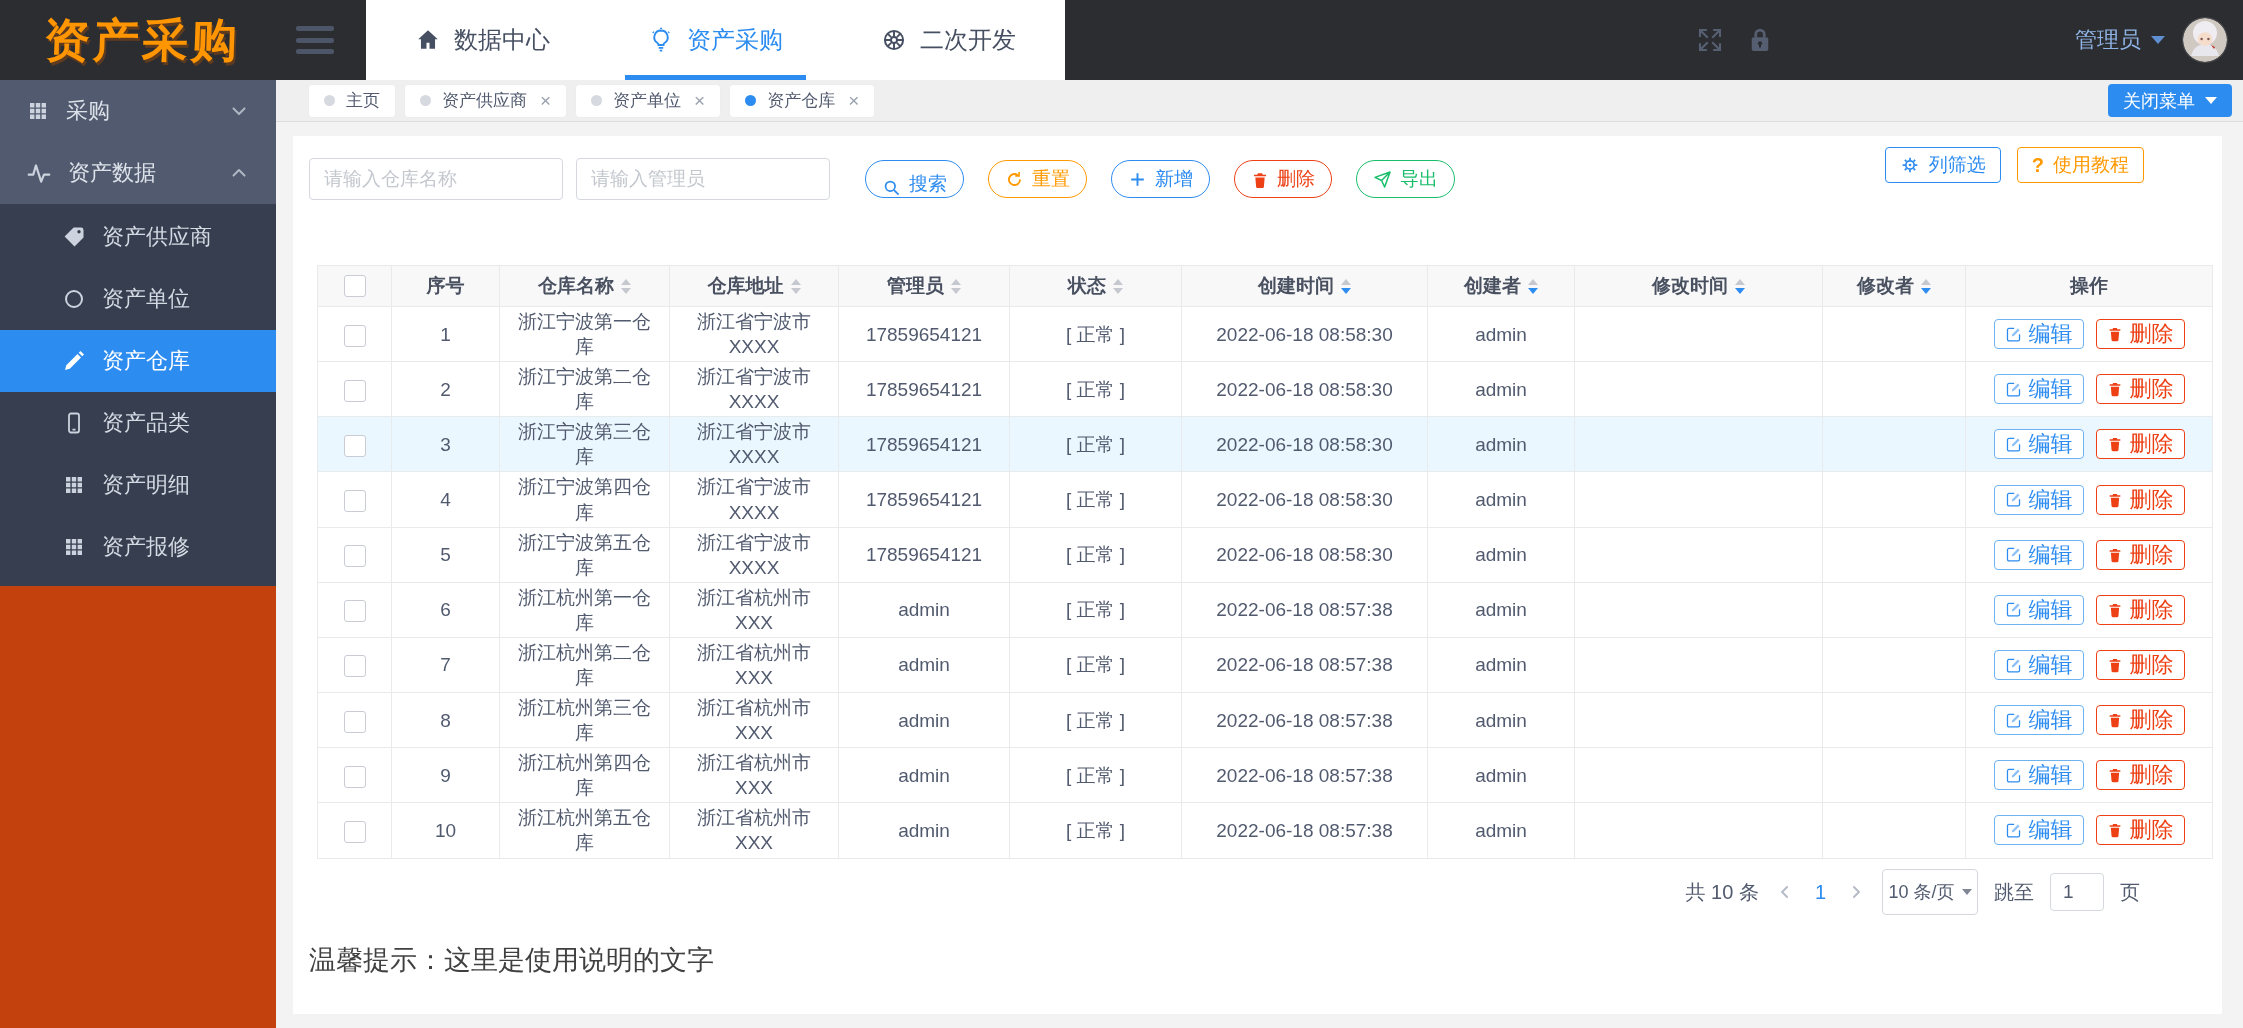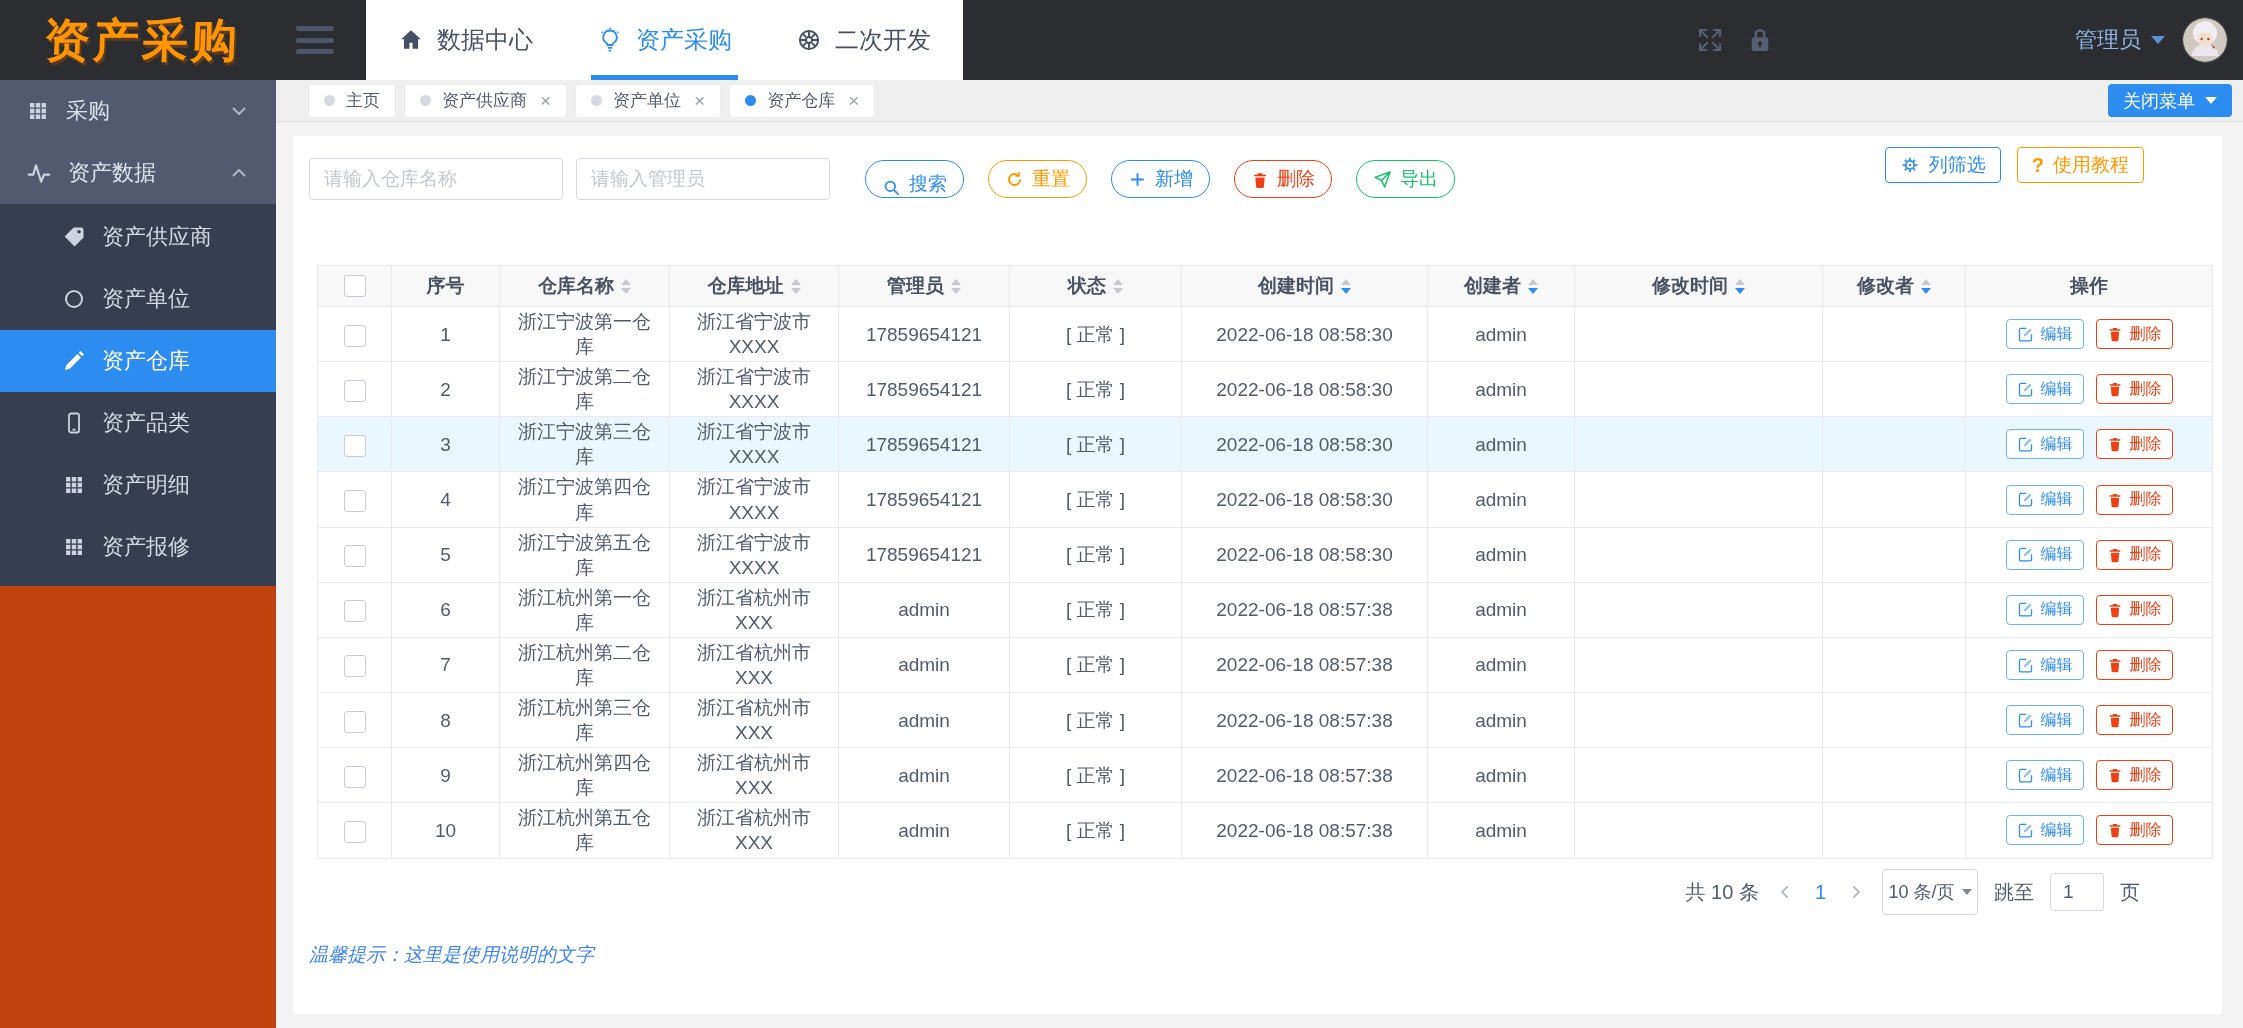--- a/index.html
+++ b/index.html
@@ -10,21 +10,21 @@
 
   
   .header{position:absolute;left:0;top:0;width:100%;height:80px;background:#2b2d31;z-index:30;}
   .logo{position:absolute;left:44px;top:0;height:80px;line-height:80px;
     font-size:46px;font-weight:900;color:#ff9500;letter-spacing:3px;
     text-shadow:2px 3px 0 rgba(190,85,0,.35);transform:skewX(-2deg);}
   .hamburger{position:absolute;left:296px;top:26px;width:38px;height:28px;cursor:pointer;
     display:flex;flex-direction:column;justify-content:space-between;}
   .hamburger span{display:block;height:5px;border-radius:2px;background:#4d5668;}
   .top-nav{position:absolute;left:366px;top:0;height:80px;background:#ffffff;display:flex;}
-  .nav-item{position:relative;display:flex;align-items:center;gap:13px;padding:0 32px;
+  .nav-item{position:relative;display:flex;align-items:center;gap:13px;padding:0 49px;
     font-size:24px;color:#475062;cursor:pointer;}
   .nav-item .icon{color:#475062;}
   .nav-item.active{color:#2d8cf0;}
   .nav-item.active .icon{color:#2d8cf0;}
   .nav-item.active::after{content:"";position:absolute;left:26px;right:26px;bottom:0;height:5px;background:#2d8cf0;}
   .header-right{position:absolute;right:16px;top:0;height:80px;display:flex;align-items:center;}
   .hr-sys{display:flex;gap:20px;margin-right:300px;color:#565f71;}
   .user-name{font-size:22px;color:#8fb3e4;}
   .user-caret{width:0;height:0;border-left:7px solid transparent;border-right:7px solid transparent;
     border-top:8px solid #5f8fd0;margin-left:10px;}
@@ -91,37 +91,37 @@
   .sorter{display:inline-flex;flex-direction:column;cursor:pointer;}
   .s-up{width:0;height:0;border-left:5px solid transparent;border-right:5px solid transparent;
     border-bottom:6px solid #c5c8ce;}
   .s-down{width:0;height:0;border-left:5px solid transparent;border-right:5px solid transparent;
     border-top:6px solid #c5c8ce;margin-top:3px;}
   .s-down.on{border-top-color:#2d8cf0;}
   .cbx{display:inline-block;width:20px;height:20px;border:1px solid #c9ccd4;border-radius:3px;
     background:#fff;vertical-align:middle;cursor:pointer;}
   .row-actions{display:flex;justify-content:center;gap:12px;}
   .mini-btn{height:30px;border-radius:4px;background:#fff;display:inline-flex;align-items:center;gap:7px;
-    padding:0 10px;font-size:16px;cursor:pointer;border:1px solid;font-family:inherit;}
+    padding:0 10px;font-size:22px;cursor:pointer;border:1px solid;font-family:inherit;}
   .mini-edit{color:#2d8cf0;border-color:#6db3f2;}
   .mini-del{color:#ed4014;border-color:#ed4014;}
 
   
   .pagination{position:absolute;top:733px;right:82px;display:flex;align-items:center;gap:16px;
     font-size:20px;color:#515a6e;}
   .pg-arrow{color:#b6bcc6;cursor:pointer;display:flex;}
   .pg-num{color:#2d8cf0;margin:0 4px;cursor:pointer;}
   .pg-select{width:96px;height:46px;border:1px solid #d5d8de;border-radius:4px;display:flex;
     align-items:center;justify-content:center;gap:7px;font-size:18px;cursor:pointer;box-sizing:border-box;}
   .pg-sel-caret{width:0;height:0;border-left:5px solid transparent;border-right:5px solid transparent;
     border-top:6px solid #808695;}
   .pg-jump-input{width:54px;height:38px;border:1px solid #d5d8de;border-radius:4px;font-size:19px;
     color:#515a6e;padding:0 0 0 12px;box-sizing:border-box;font-family:inherit;outline:none;}
 
-  .hint{position:absolute;left:16px;top:806px;font-size:19px;color:#3b82f6;font-style:italic;}
+  .hint{position:absolute;left:16px;top:806px;font-size:27px;color:#404040;}
 </style>
 </head>
 <body>
 
 <div class="page">
 
   <header class="header">
     <div class="logo">资产采购</div>
     <div class="hamburger">
       <span></span>

